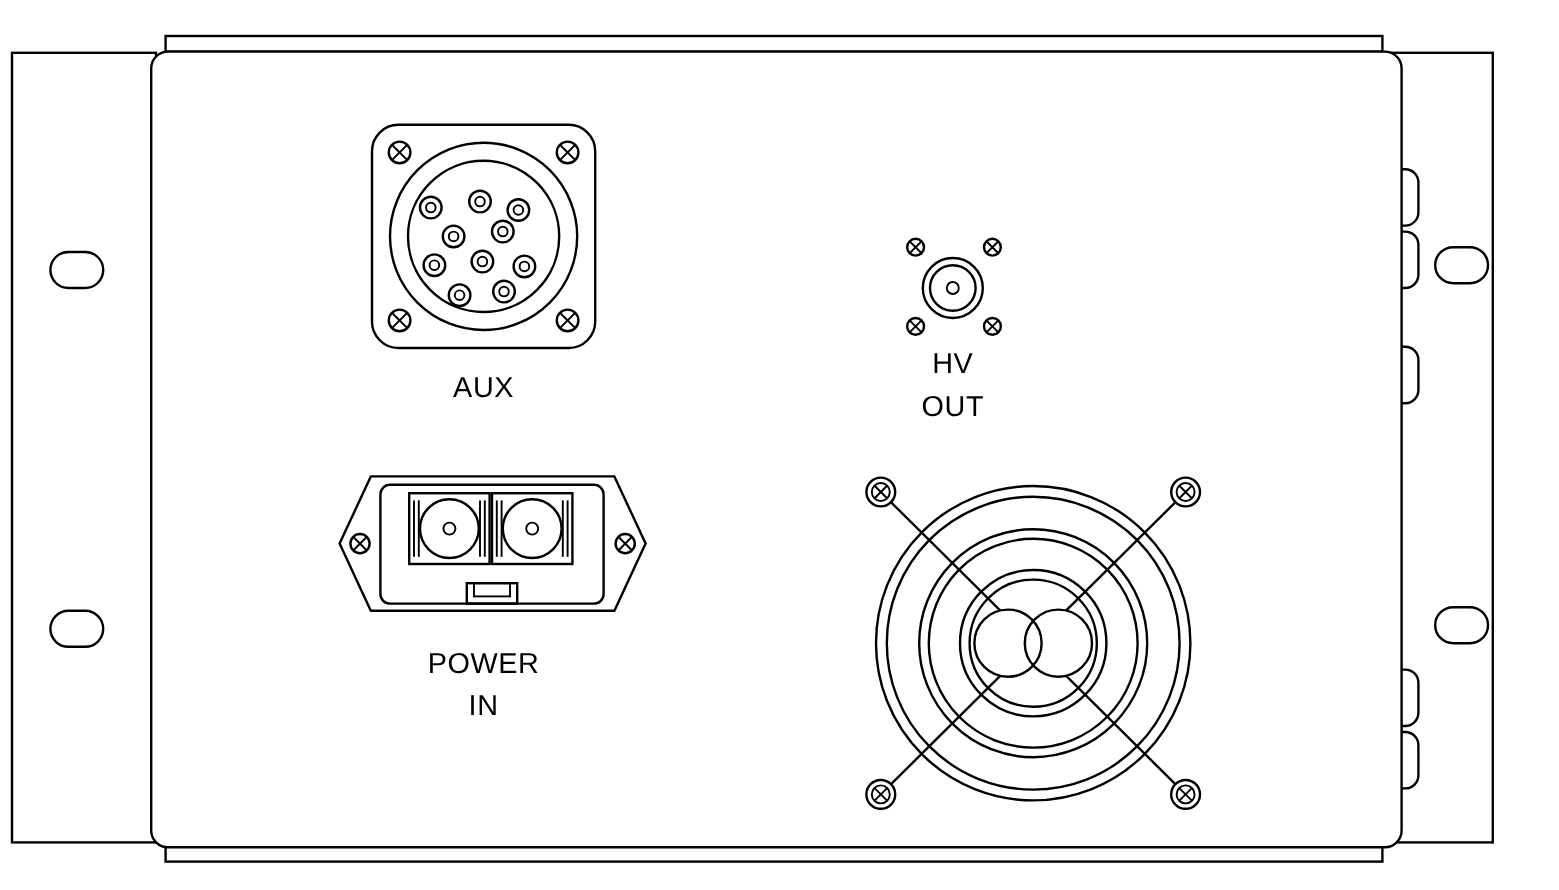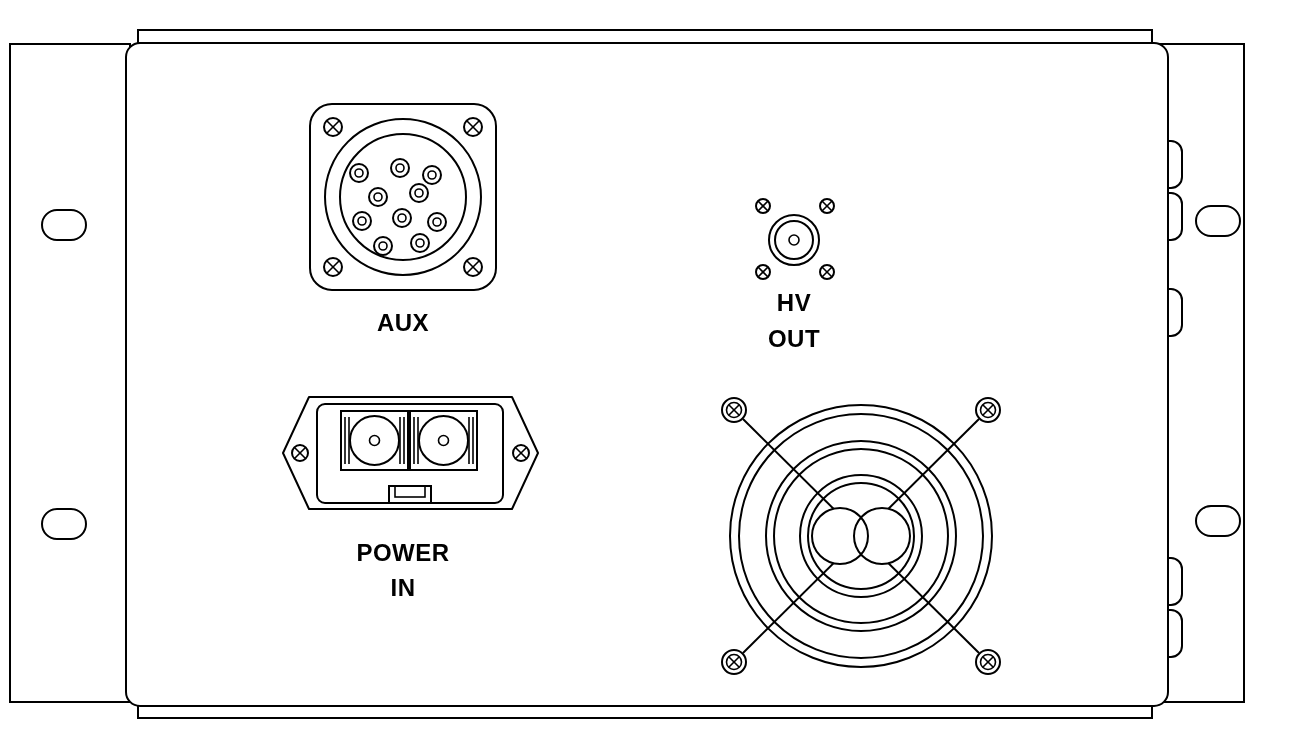--- a/index.html
+++ b/index.html
@@ -5,21 +5,20 @@
   html, body {
     margin: 0;
     padding: 0;
     background: #ffffff;
   }
   .stage {
     position: relative;
     width: 1299px;
     height: 742px;
     background: #5eead4;
-    font-weight: bold;
   }
   svg { display: block; }
   .ln  { fill: none;   stroke: #000; stroke-width: 2; }
   .lnw { fill: #fff;   stroke: #000; stroke-width: 2; }
   .lnt { fill: none;   stroke: #000; stroke-width: 1.6; }
   .hubfill { fill: #fff; stroke: none; }
   .lbl {
     font-family: "Liberation Sans", sans-serif;
     font-size: 24px;
     fill: #000;

